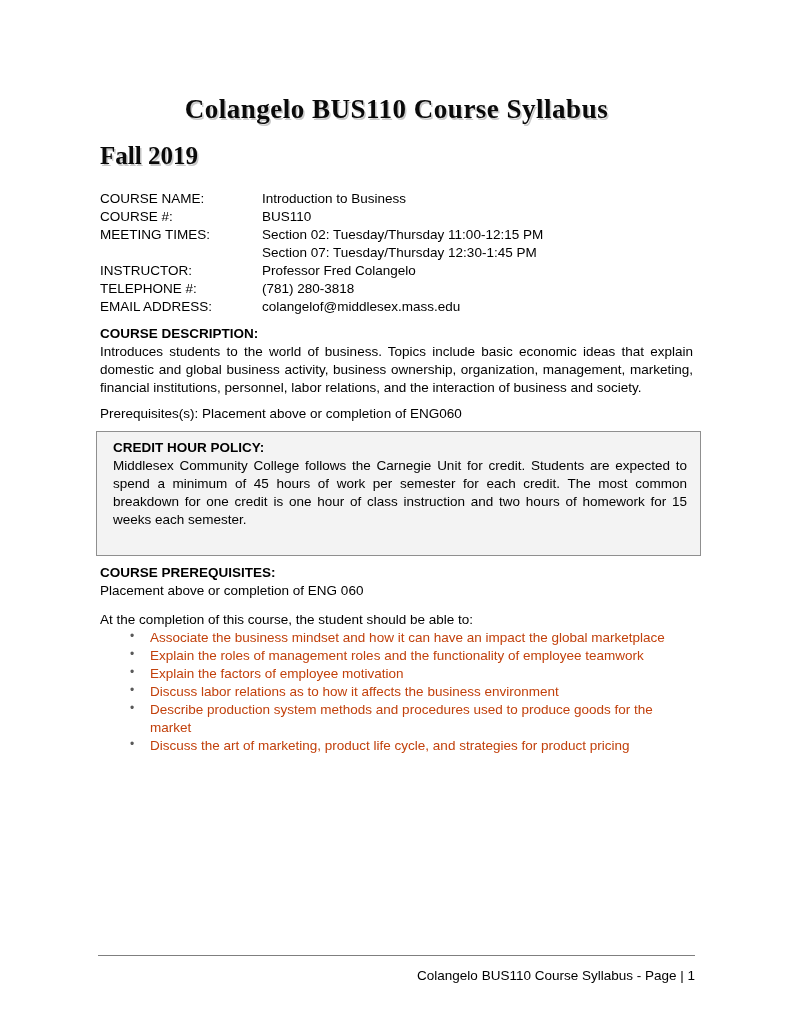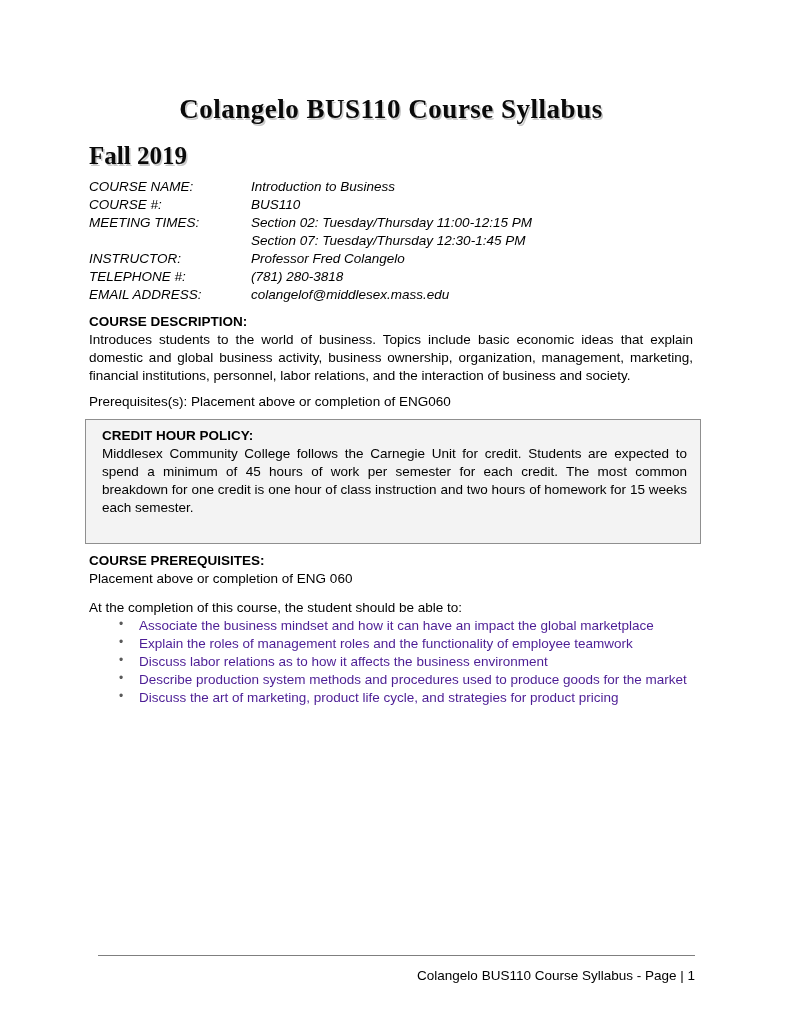--- a/index.html
+++ b/index.html
@@ -15,21 +15,21 @@
     color: #000000;
   }
   .page {
     position: relative;
     width: 791px;
     height: 1023px;
     background: #ffffff;
   }
   .content {
     position: absolute;
-    left: 89px;
+    left: 100px;
     right: 98px;
     top: 0;
   }
   .doc-title {
     margin-top: 94px;
     text-align: center;
     font-family: "Liberation Serif", serif;
     font-size: 27px;
     font-weight: 600;
     color: #0a0a0a;
@@ -39,24 +39,23 @@
   .doc-subtitle {
     margin-top: 17px;
     text-align: left;
     font-family: "Liberation Serif", serif;
     font-size: 25px;
     font-weight: 600;
     color: #0a0a0a;
     text-shadow: 1.5px 1.5px 0 #c9c9c9;
   }
   .info-table {
-    margin-top: 8px;
-    font-size: 13.5px;
-    line-height: 18px;
-    font-style: italic;
+    margin-top: 20px;
+    font-size: 13.5px;
+    line-height: 18px;
   }
   .info-row {
     display: flex;
   }
   .info-label {
     width: 162px;
     flex: 0 0 162px;
   }
   .section {
     margin-top: 0;
@@ -80,21 +79,21 @@
     margin-left: -4px;
     margin-right: -8px;
     background: #f3f3f3;
     border: 1px solid #8f8f8f;
     padding: 7px 13px 26px 16px;
   }
   .objectives-list {
     margin: 0;
     padding: 0 0 0 30px;
     list-style: none;
-    color: #4c1d95;
+    color: #c2410c;
     font-size: 13.5px;
     line-height: 18px;
   }
   .objectives-list li {
     position: relative;
     padding-left: 20px;
   }
   .objectives-list li::before {
     content: "\2022";
     position: absolute;
@@ -182,20 +181,21 @@
     <div class="section" style="margin-top:11px;">
       <div class="body-text">At the completion of this course, the student should be able to:</div>
       <ul class="objectives-list">
 
           <li>Associate the business mindset and how it can have an impact the global marketplace</li>
 
 
 
           <li>Explain the roles of management roles and the functionality of employee teamwork</li>
 
+          <li>Explain the factors of employee motivation</li>
 
           <li>Discuss labor relations as to how it affects the business environment</li>
 
           <li>Describe production system methods and procedures used to produce goods for the market</li>
 
           <li>Discuss the art of marketing, product life cycle, and strategies for product pricing</li>
         </ul>
     </div>
 
   </div>

